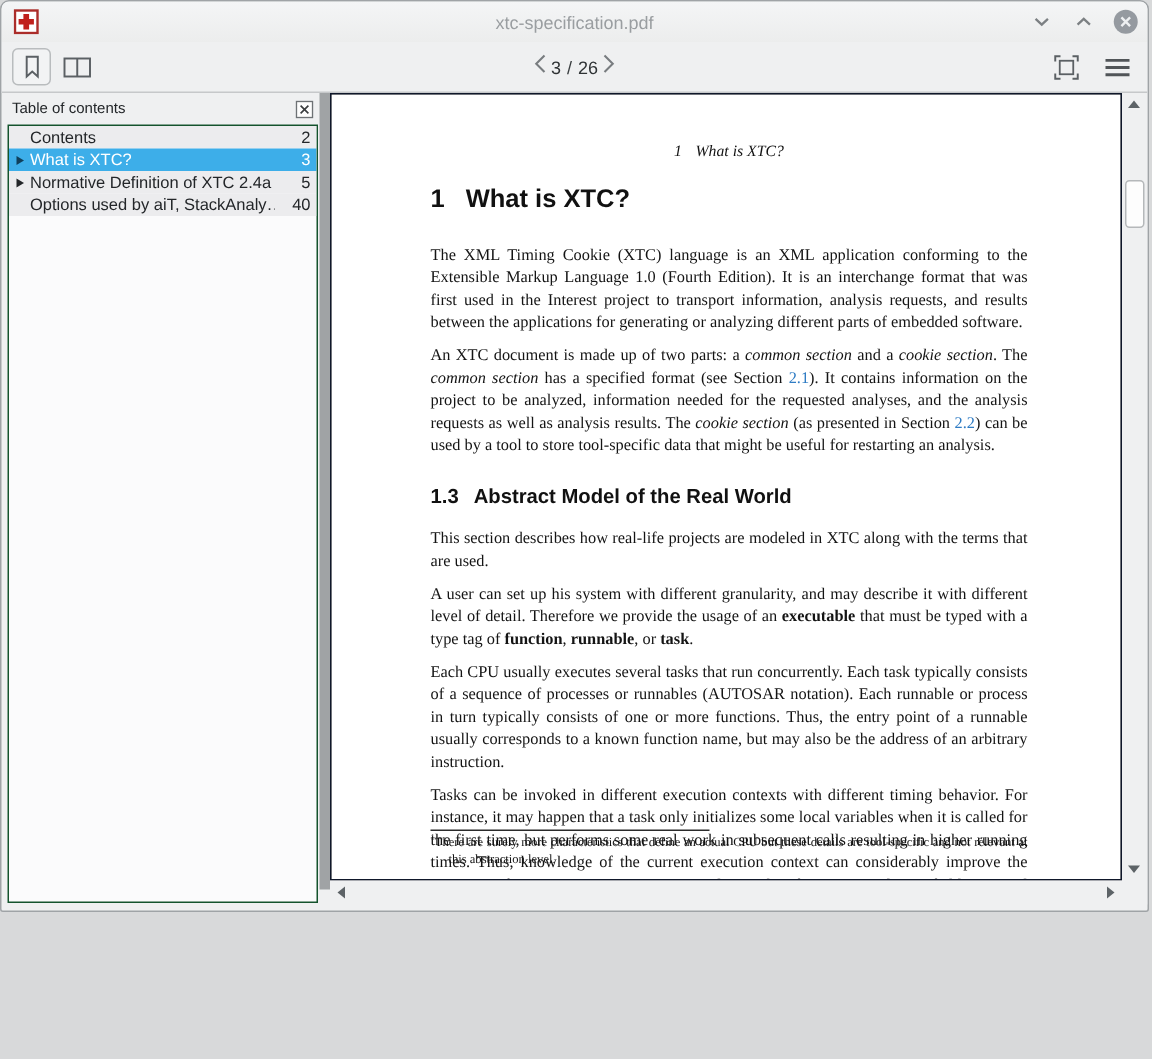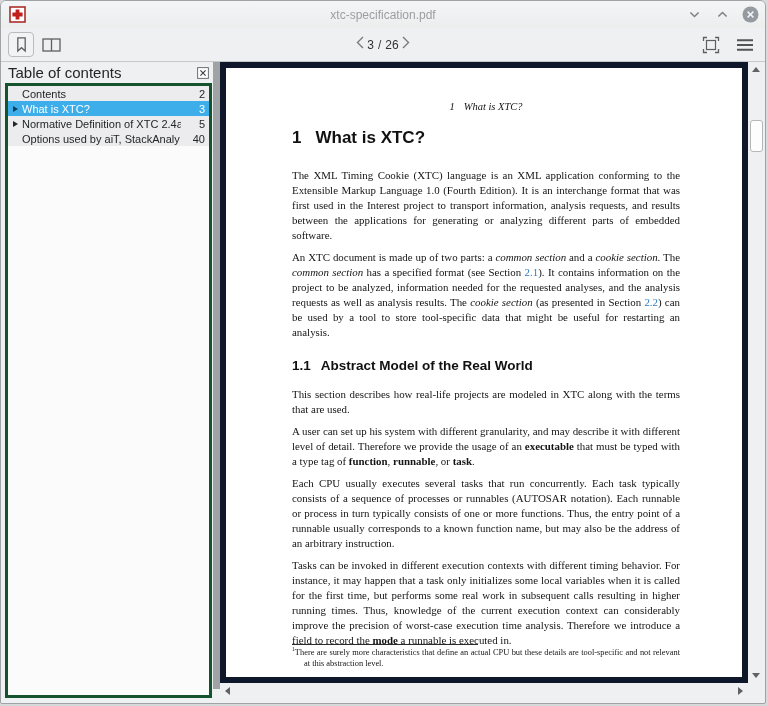--- a/index.html
+++ b/index.html
@@ -1,17 +1,17 @@
 <!DOCTYPE html>
 <html><head>
 <meta charset="utf-8">
 <style>
   html,body{margin:0;padding:0;background:#d8d9da;}
   body{width:768px;height:706px;font-family:"Liberation Sans",sans-serif;}
-  .window{position:relative;width:766px;height:704px;border:1px solid #9fa3a6;border-radius:6px 6px 2px 2px;background:#eff0f1;overflow:hidden;box-sizing:border-box;}
+  .window{position:relative;width:766px;height:608px;border:1px solid #9fa3a6;border-radius:6px 6px 2px 2px;background:#eff0f1;overflow:hidden;box-sizing:border-box;}
 
   
   .titlebar{position:relative;height:27px;background:linear-gradient(#f4f5f6,#eceded);display:flex;align-items:center;padding:0 6px;}
   .app-icon{width:17px;height:17px;margin-left:2px;display:flex;align-items:center;justify-content:center;}
   .win-title{position:absolute;left:0;right:0;text-align:center;font-size:12px;color:#9a9ea1;pointer-events:none;}
   .win-controls{margin-left:auto;display:flex;align-items:center;gap:11px;z-index:2;}
   .win-btn{width:17px;height:17px;display:flex;align-items:center;justify-content:center;cursor:default;}
 
   
   .toolbar{position:relative;height:33px;display:flex;align-items:center;padding:0 7px;border-bottom:1px solid #c6c8ca;background:#eff0f1;}
@@ -23,38 +23,38 @@
   .nav-text{font-size:12px;color:#2f3335;}
   .nav-text .div{margin:0 4px;color:#3a3e40;}
   .tb-right{margin-left:auto;display:flex;align-items:center;gap:8px;z-index:2;}
 
   
   .main{position:absolute;top:61px;left:0;right:0;bottom:4px;display:flex;}
 
   
   .toc-panel{width:211px;display:flex;flex-direction:column;padding:1px 0 1px 4px;box-sizing:border-box;}
   .toc-header{height:19px;display:flex;align-items:center;justify-content:space-between;padding:0 3px 0 3px;}
-  .toc-title{font-size:15px;color:#232629;}
+  .toc-title{font-size:10px;color:#232629;}
   .toc-close{width:12px;height:12px;display:flex;align-items:center;justify-content:center;}
-  .toc-list{flex:1;border:3px solid #14532d;background:#fbfbfc;overflow:hidden;margin-top:1px;}
+  .toc-list{flex:1;border:1px solid #14532d;background:#fbfbfc;overflow:hidden;margin-top:1px;}
   .toc-row{display:flex;align-items:center;height:15px;font-size:11px;color:#232629;}
   .toc-row.striped{background:#ececee;}
   .toc-row.selected{background:#3daee9;color:#ffffff;}
   .toc-arrow{width:14px;display:flex;justify-content:center;align-items:center;flex:0 0 14px;}
   .tri{width:0;height:0;border-left:5px solid #232629;border-top:3.5px solid transparent;border-bottom:3.5px solid transparent;}
   .toc-row.selected .tri{border-left-color:#10405c;}
   .toc-label{flex:1;white-space:nowrap;overflow:hidden;}
   .toc-page{flex:0 0 24px;text-align:right;padding-right:4px;}
 
   
   .splitter{width:7px;background:#a0a3a5;margin:0 0 10px 1px;}
 
   
   .doc-view{flex:1;display:grid;grid-template-columns:1fr 17px;grid-template-rows:1fr 16px;}
-  .viewport{position:relative;grid-column:1;grid-row:1;background:#737373;border:6px solid #0f172a;overflow:hidden;}
+  .viewport{position:relative;grid-column:1;grid-row:1;background:#737373;border:1px solid #0f172a;overflow:hidden;}
   .page{position:absolute;inset:0;background:#ffffff;}
   .page-inner{margin:0 62px 0 66px;color:#141414;font-family:"Liberation Serif",serif;}
   .running-head{margin-top:33px;text-align:center;font-style:italic;font-size:10.5px;}
   .running-head .rh-num{margin-right:9px;}
   h1.doc-h1{margin:16px 0 0 0;font-family:"Liberation Sans",sans-serif;font-weight:bold;font-size:17px;color:#111;}
   h1.doc-h1 .h-num{margin-right:14px;}
   h2.doc-h2{margin:18px 0 14px 0;font-family:"Liberation Sans",sans-serif;font-weight:bold;font-size:13.5px;color:#111;}
   h2.doc-h2 .h-num{margin-right:10px;}
   .para{margin:7px 0 0 0;font-size:10.9px;line-height:15px;text-align:justify;}
   .para.first{margin-top:20px;}
@@ -201,21 +201,21 @@
     <div class="splitter"></div>
 
     <div class="doc-view">
       <div class="viewport">
         <div class="page">
           <div class="page-inner">
             <div class="running-head"><span class="rh-num">1</span><span>What is XTC?</span></div>
             <h1 class="doc-h1"><span class="h-num">1</span><span>What is XTC?</span></h1>
             <p class="para first">The XML Timing Cookie (XTC) language is an XML application conforming to the Extensible Markup Language 1.0 (Fourth Edition). It is an interchange format that was first used in the Interest project to transport information, analysis requests, and results between the applications for generating or analyzing different parts of embedded software.</p>
             <p class="para">An XTC document is made up of two parts: a <span class="run-i">common section</span> and a <span class="run-i">cookie section</span>. The <span class="run-i">common section</span> has a specified format (see Section <span class="run-link">2.1</span>). It contains information on the project to be analyzed, information needed for the requested analyses, and the analysis requests as well as analysis results. The <span class="run-i">cookie section</span> (as presented in Section <span class="run-link">2.2</span>) can be used by a tool to store tool-specific data that might be useful for restarting an analysis.</p>
-            <h2 class="doc-h2"><span class="h-num">1.1</span><span>Abstract Model of the Real World</span></h2>
+            <h2 class="doc-h2"><span class="h-num">1.3</span><span>Abstract Model of the Real World</span></h2>
             <p class="para">This section describes how real-life projects are modeled in XTC along with the terms that are used.</p>
             <p class="para">A user can set up his system with different granularity, and may describe it with different level of detail. Therefore we provide the usage of an <span class="run-b">executable</span> that must be typed with a type tag of <span class="run-b">function</span>, <span class="run-b">runnable</span>, or <span class="run-b">task</span>.</p>
             <p class="para">Each CPU usually executes several tasks that run concurrently. Each task typically consists of a sequence of processes or runnables (AUTOSAR notation). Each runnable or process in turn typically consists of one or more functions. Thus, the entry point of a runnable usually corresponds to a known function name, but may also be the address of an arbitrary instruction.</p>
             <p class="para">Tasks can be invoked in different execution contexts with different timing behavior. For instance, it may happen that a task only initializes some local variables when it is called for the first time, but performs some real work in subsequent calls resulting in higher running times. Thus, knowledge of the current execution context can considerably improve the precision of worst-case execution time analysis. Therefore we introduce a field to record the <span class="run-b">mode</span> a runnable is executed in.</p>
           </div>
           <div class="footnote-block">
             <div class="footnote-rule"></div>
             <div class="footnote"><span class="run-sup">1</span>There are surely more characteristics that define an actual CPU but these details are tool-specific and not relevant at this abstraction level.</div>
           </div>
         </div>

